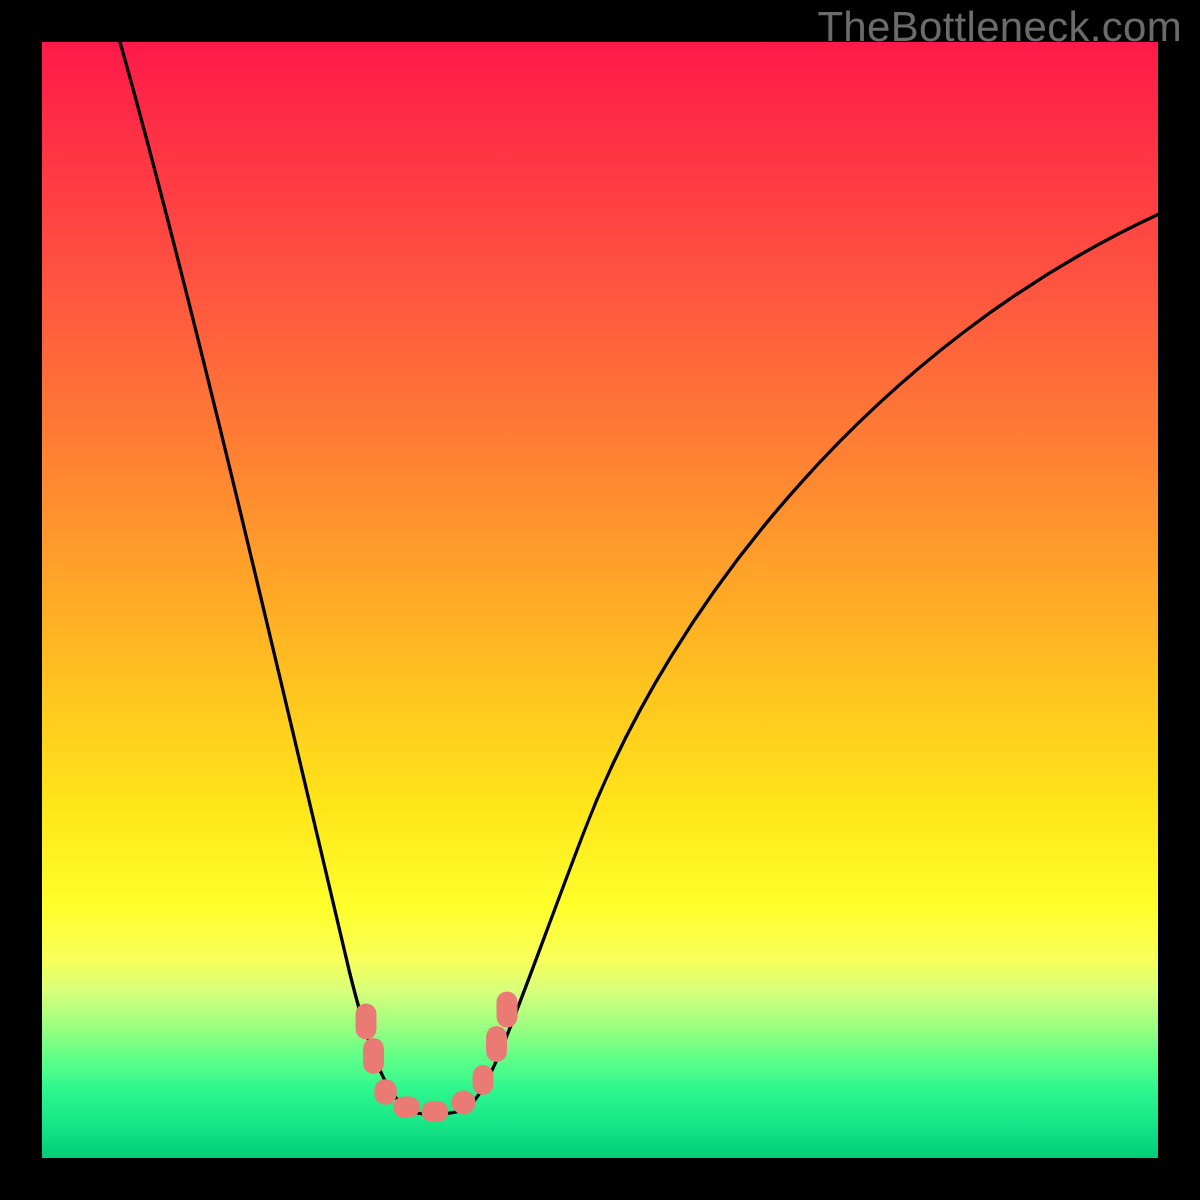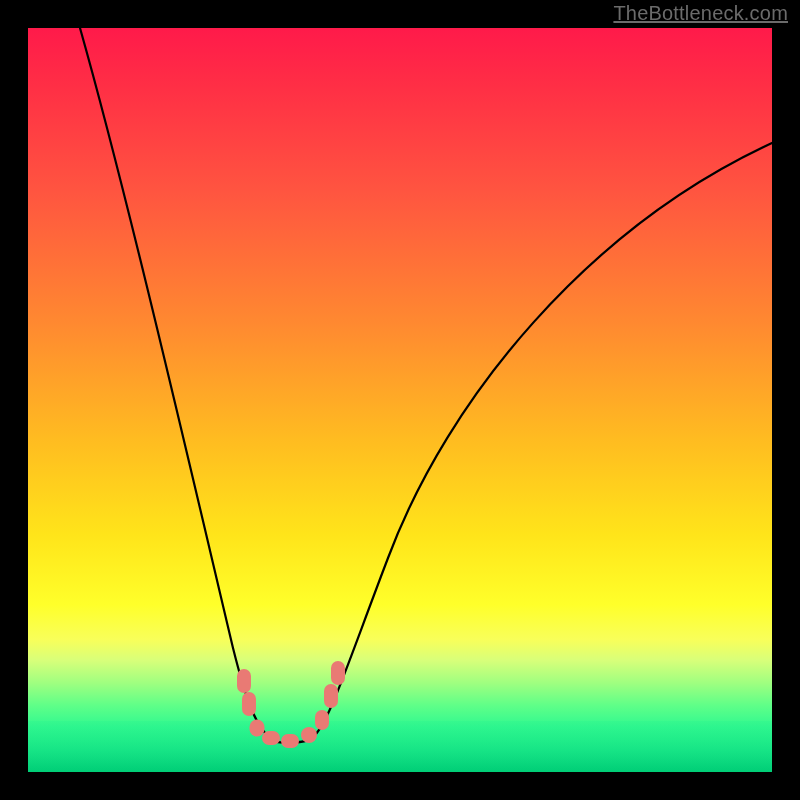--- a/index.html
+++ b/index.html
@@ -58,25 +58,24 @@
       #00ca74 100%
     );
     opacity: 0.4;
     pointer-events: none;
   }
   .watermark {
     position: absolute;
     top: 2px;
     right: 12px;
     color: #6b6b6b;
-    font-size: 20px;
+    font-size: 28px;
     font-weight: 500;
     letter-spacing: 0.2px;
     z-index: 10;
-    text-decoration: underline;
   }
   svg.curves {
     position: absolute;
     left: 0;
     top: 0;
     width: 744px;
     height: 744px;
     overflow: visible;
   }
 </style>

